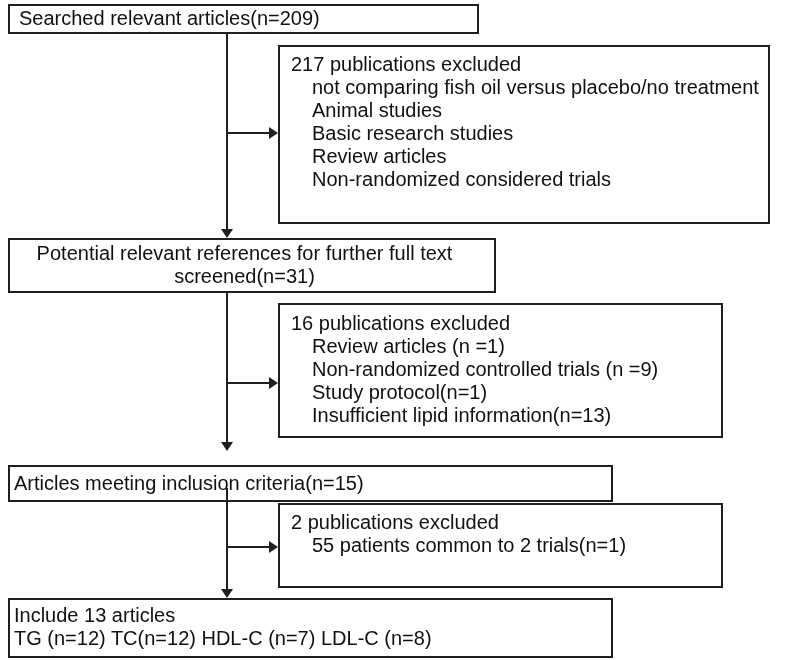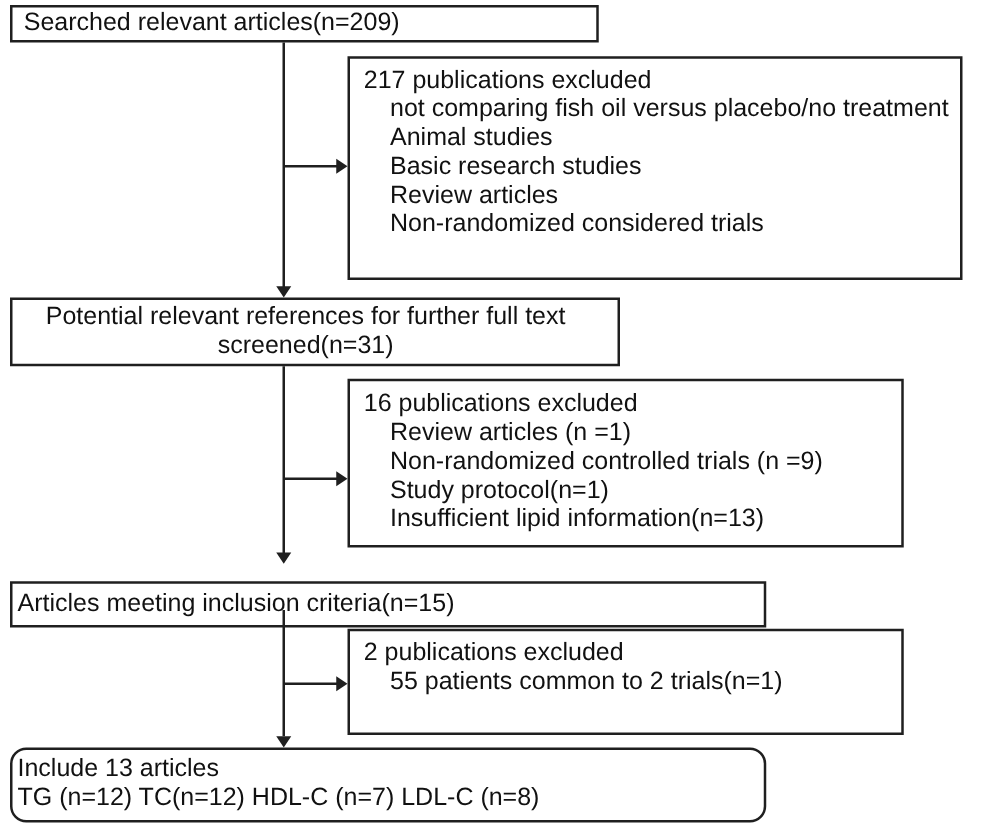--- a/index.html
+++ b/index.html
@@ -32,21 +32,21 @@
   .line { white-space: nowrap; }
   .indent { padding-left: 21px; }
 
   
   .box-searched   { left: 8px;   top: 4px;   width: 471px; height: 30px;  padding: 1px 6px 0 9px; }
   .box-excl1      { left: 278px; top: 45px;  width: 492px; height: 179px; padding: 6px 6px 0 11px; }
   .box-fulltext   { left: 8px;   top: 238px; width: 488px; height: 55px;  padding: 2px 20px 0 5px; text-align: center; }
   .box-excl2      { left: 278px; top: 303px; width: 445px; height: 135px; padding: 7px 22px 0 11px; }
   .box-inclusion  { left: 8px;   top: 451px; width: 605px; height: 37px;  padding: 5px 6px 0 4px; margin-top: 14px; }
   .box-excl3      { left: 278px; top: 503px; width: 445px; height: 85px;  padding: 6px 6px 0 11px; }
-  .box-included   { left: 8px;   top: 598px; width: 605px; height: 60px;  padding: 4px 6px 0 4px; border-radius: 13px; }
+  .box-included   { left: 8px;   top: 598px; width: 605px; height: 60px;  padding: 4px 6px 0 4px; }
 
   
   .vline { position: absolute; width: 2px; background: var(--border); }
   .hline { position: absolute; height: 2px; background: var(--border); }
   .vline1 { left: 226px; top: 34px;  height: 196px; }
   .vline2 { left: 226px; top: 293px; height: 150px; }
   .vline3 { left: 226px; top: 488px; height: 101px; }
   .hline1 { left: 227px; top: 132px; width: 43px; }
   .hline2 { left: 227px; top: 382px; width: 43px; }
   .hline3 { left: 227px; top: 546px; width: 43px; }

